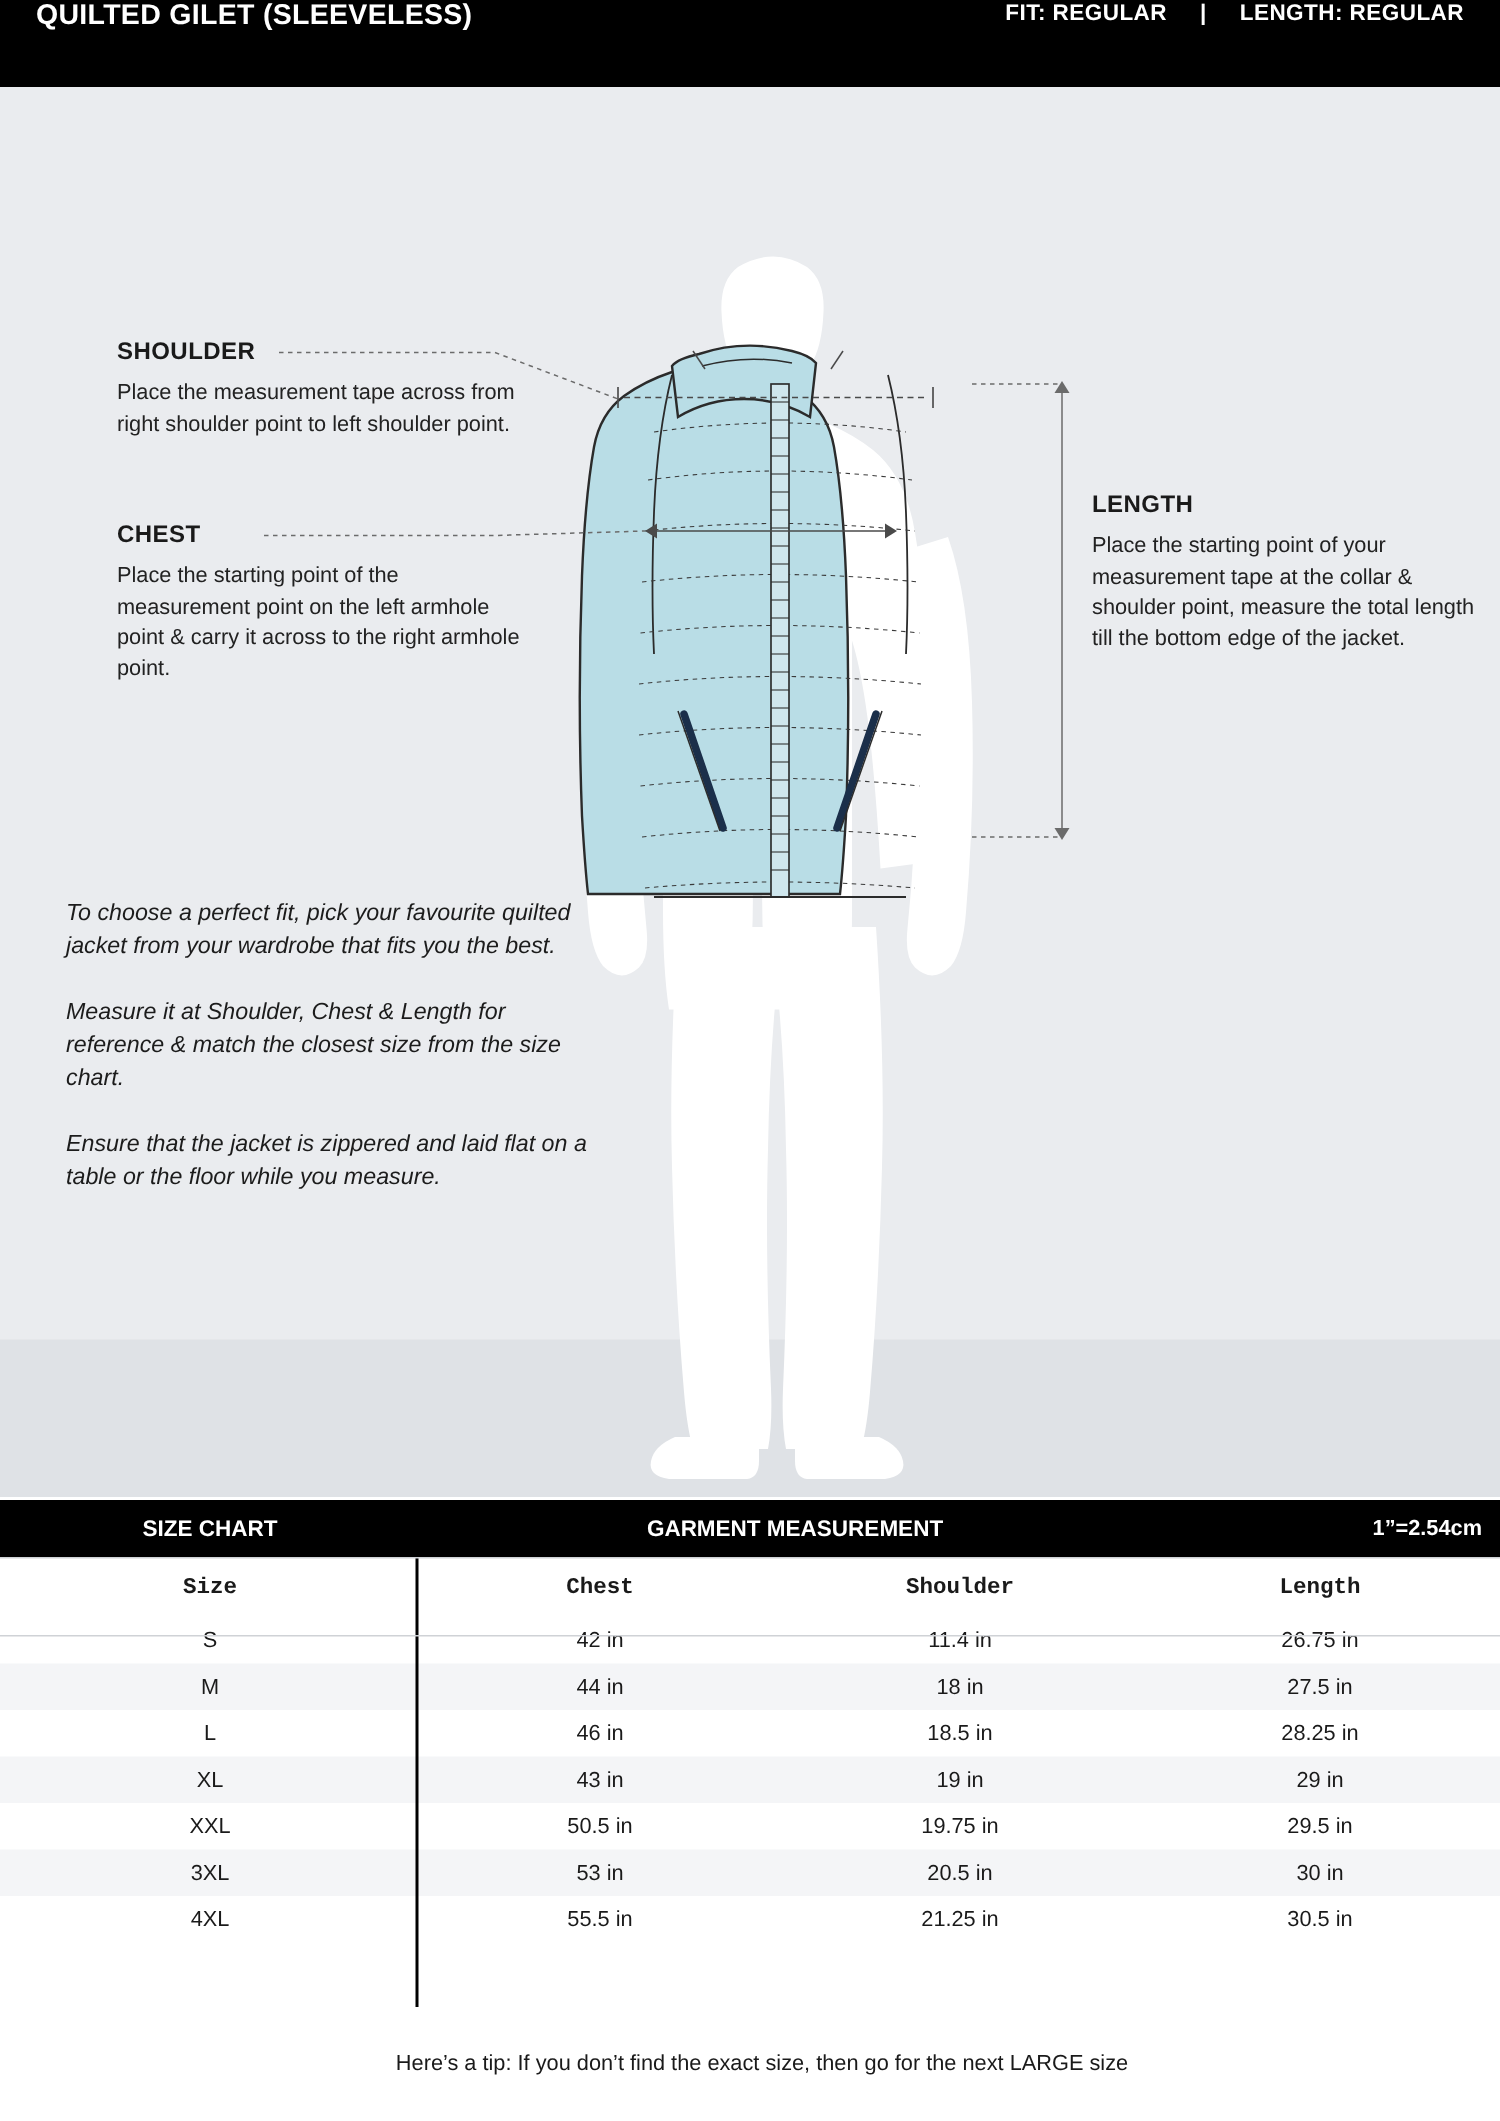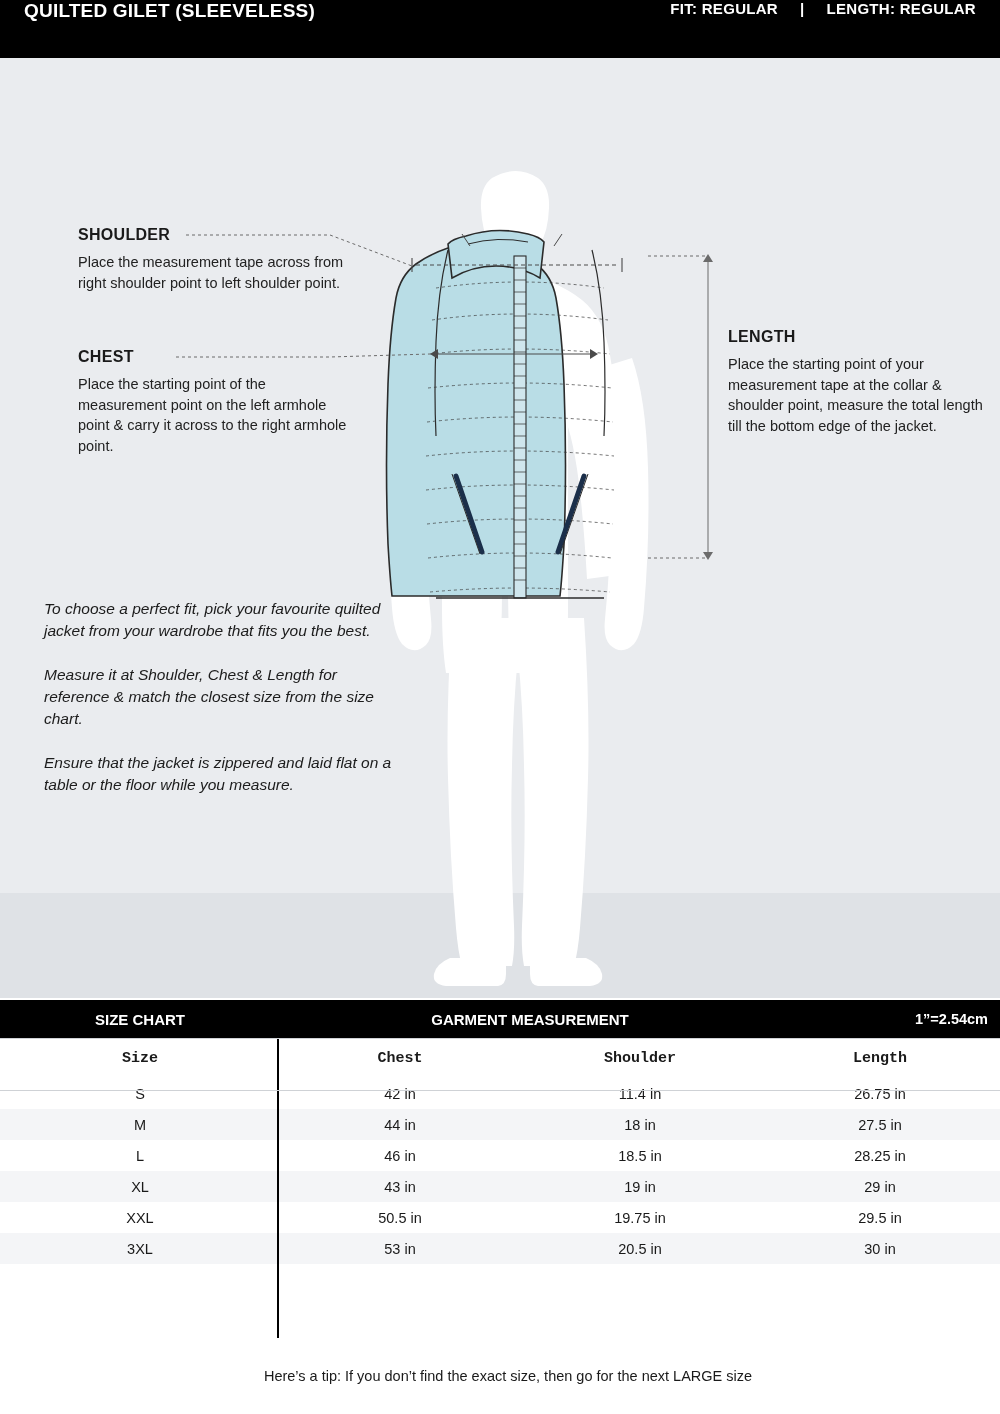--- a/index.html
+++ b/index.html
@@ -292,20 +292,26 @@
           <td>50.5 in</td>
           <td>19.75 in</td>
           <td>29.5 in</td>
         </tr>
         <tr>
           <td>3XL</td>
           <td>53 in</td>
           <td>20.5 in</td>
           <td>30 in</td>
         </tr>
+        <tr>
+          <td>4XL</td>
+          <td>55.5 in</td>
+          <td>21.25 in</td>
+          <td>30.5 in</td>
+        </tr>
       </tbody>
     </table>
   </div>
 
   <div class="vline"></div>
   <div class="hline-top"></div>
   <div class="hline-mid"></div>
 
   <div class="tip">Here’s a tip: If you don’t find the exact size, then go for the next LARGE size</div>
 

